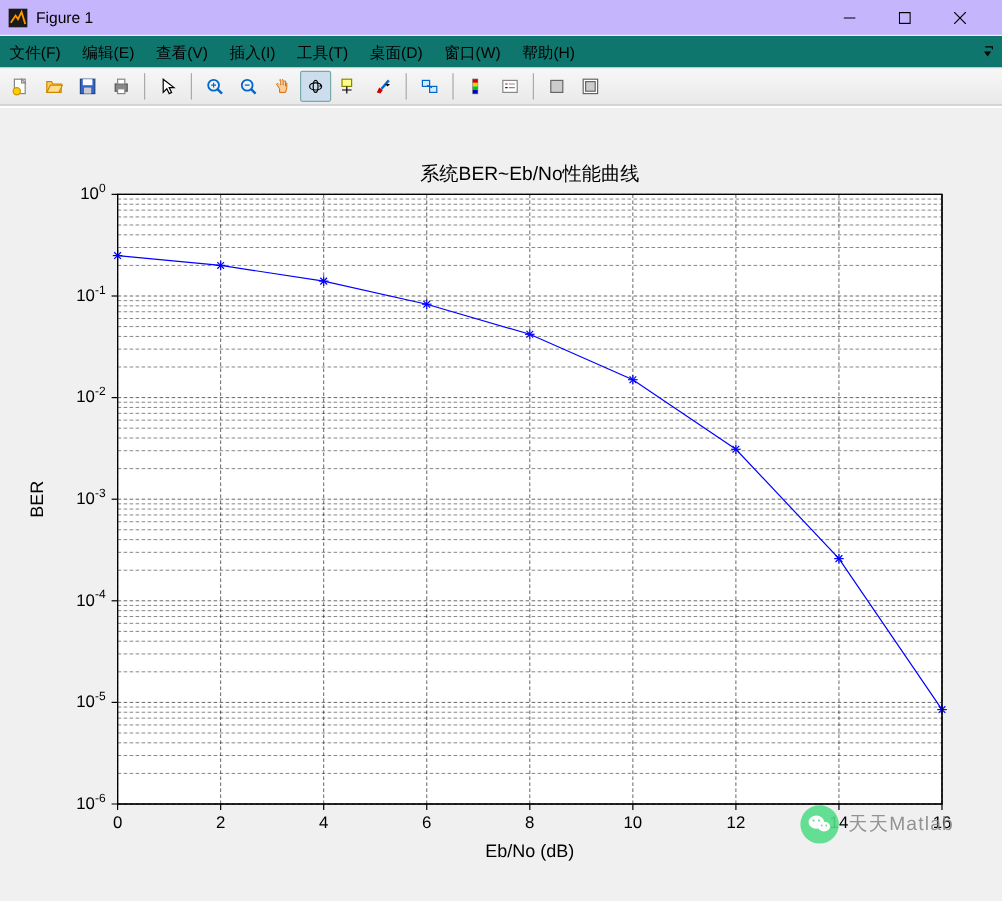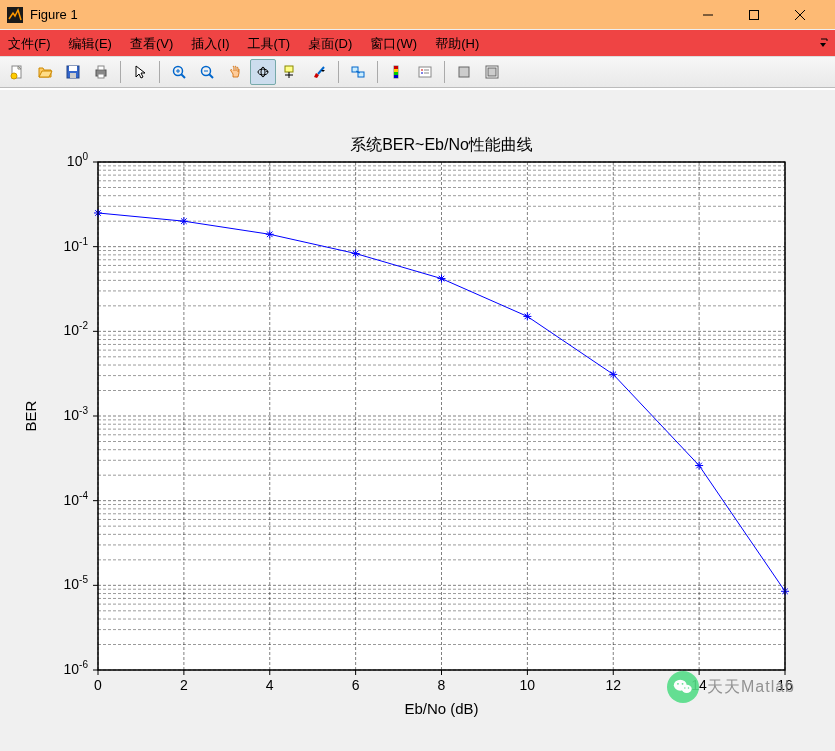--- a/index.html
+++ b/index.html
@@ -1,24 +1,24 @@
 <!DOCTYPE html>
 <html><head>
 <meta charset="utf-8">
 <style>
 * { box-sizing: border-box; margin: 0; padding: 0; }
 body { font-family: "Microsoft YaHei", "Segoe UI", sans-serif; font-size: 12px; background: #fff; width: 835px; height: 751px; position: relative; overflow: hidden; }
 
-.titlebar { height: 30px; display: flex; align-items: center; padding: 0 12px 0 6px; background: #fdba74; border-bottom: 1px solid #eee; }
+.titlebar { height: 30px; display: flex; align-items: center; padding: 0 12px 0 6px; background: #c4b5fd; border-bottom: 1px solid #eee; }
 .titlebar .app-icon { width: 18px; height: 18px; margin-right: 6px; display: flex; align-items: center; justify-content: center; }
 .titlebar .title { font-size: 13px; color: #000; flex: 0 0 auto; }
 .titlebar .spacer { flex: 1; }
 .titlebar .winbtn { width: 46px; height: 30px; display: flex; align-items: center; justify-content: center; color: #000; }
 
-.menubar { height: 26px; display: flex; align-items: center; padding: 6px 8px 4px; gap: 18px; background: #ef4444; position: relative; }
+.menubar { height: 26px; display: flex; align-items: center; padding: 6px 8px 4px; gap: 18px; background: #0f766e; position: relative; }
 .menubar .item { font-size: 13px; color: #000; white-space: nowrap; }
 .menubar .menu-arrow { position: absolute; right: 6px; top: 6px; }
 
 .toolbar { height: 32px; display: flex; align-items: center; padding: 2px 4px; background: linear-gradient(#f7f7f7, #e9e9e9); border-top: 1px solid #ddd; border-bottom: 1px solid #bbb; gap: 2px; }
 .toolbar .btn { width: 26px; height: 26px; display: flex; align-items: center; justify-content: center; border: 1px solid transparent; border-radius: 2px; }
 .toolbar .btn.active { border-color: #7aa; background: #cde; }
 .toolbar .sep { width: 1px; height: 22px; background: #aaa; margin: 0 4px; }
 
 .chart-area { position: absolute; top: 90px; left: 0; width: 100%; bottom: 0; background: #f0f0f0; }
 .chart-svg { display: block; }

